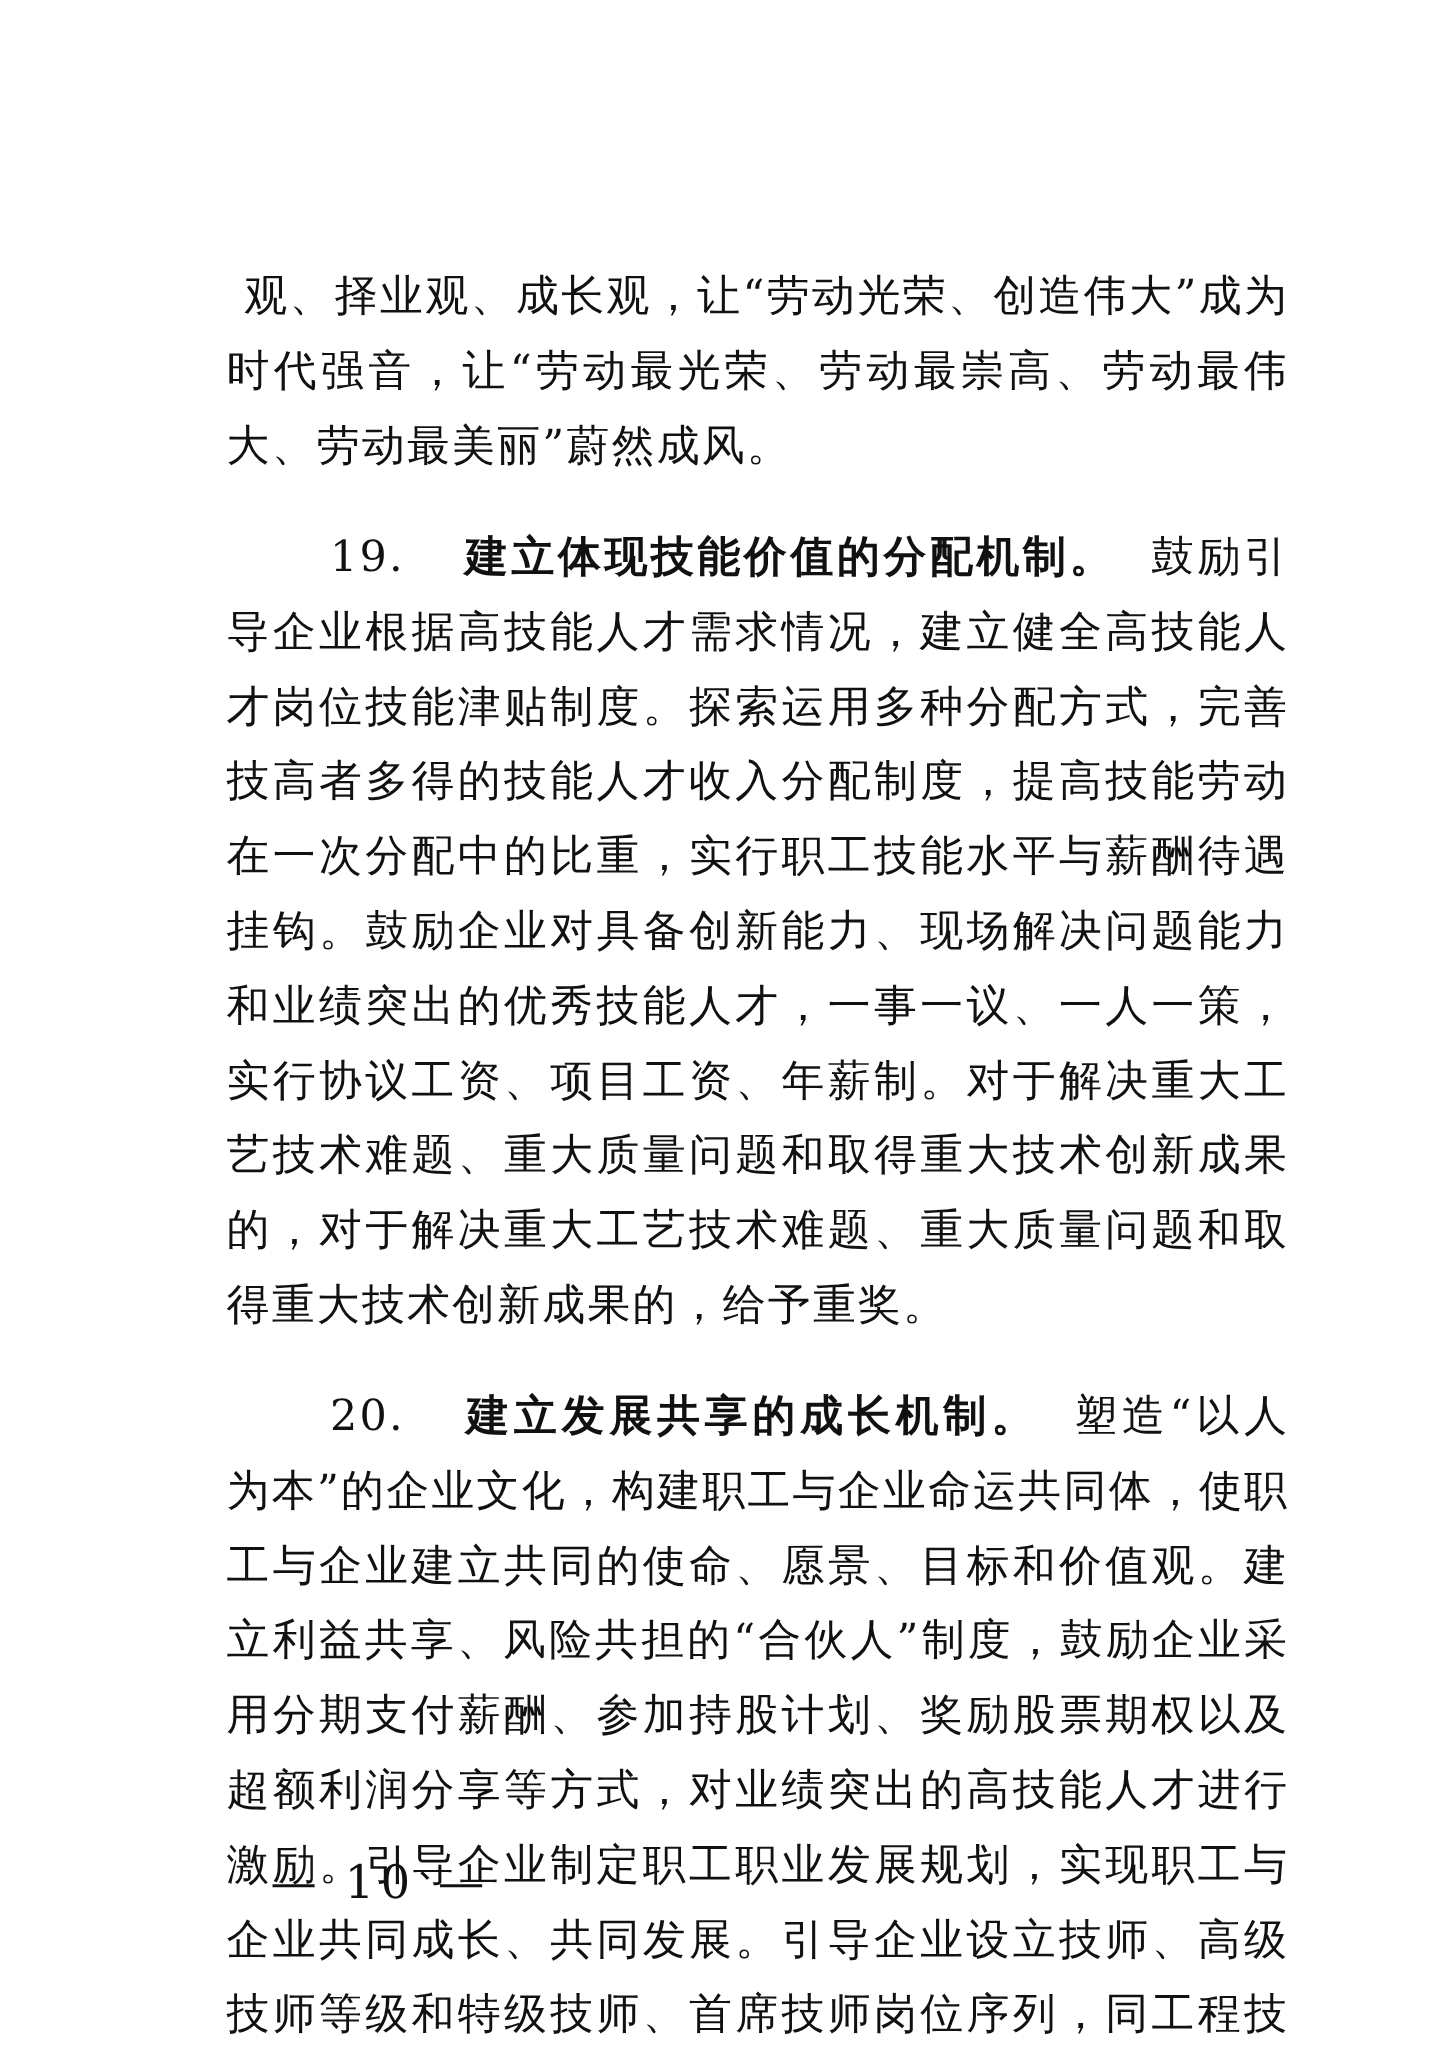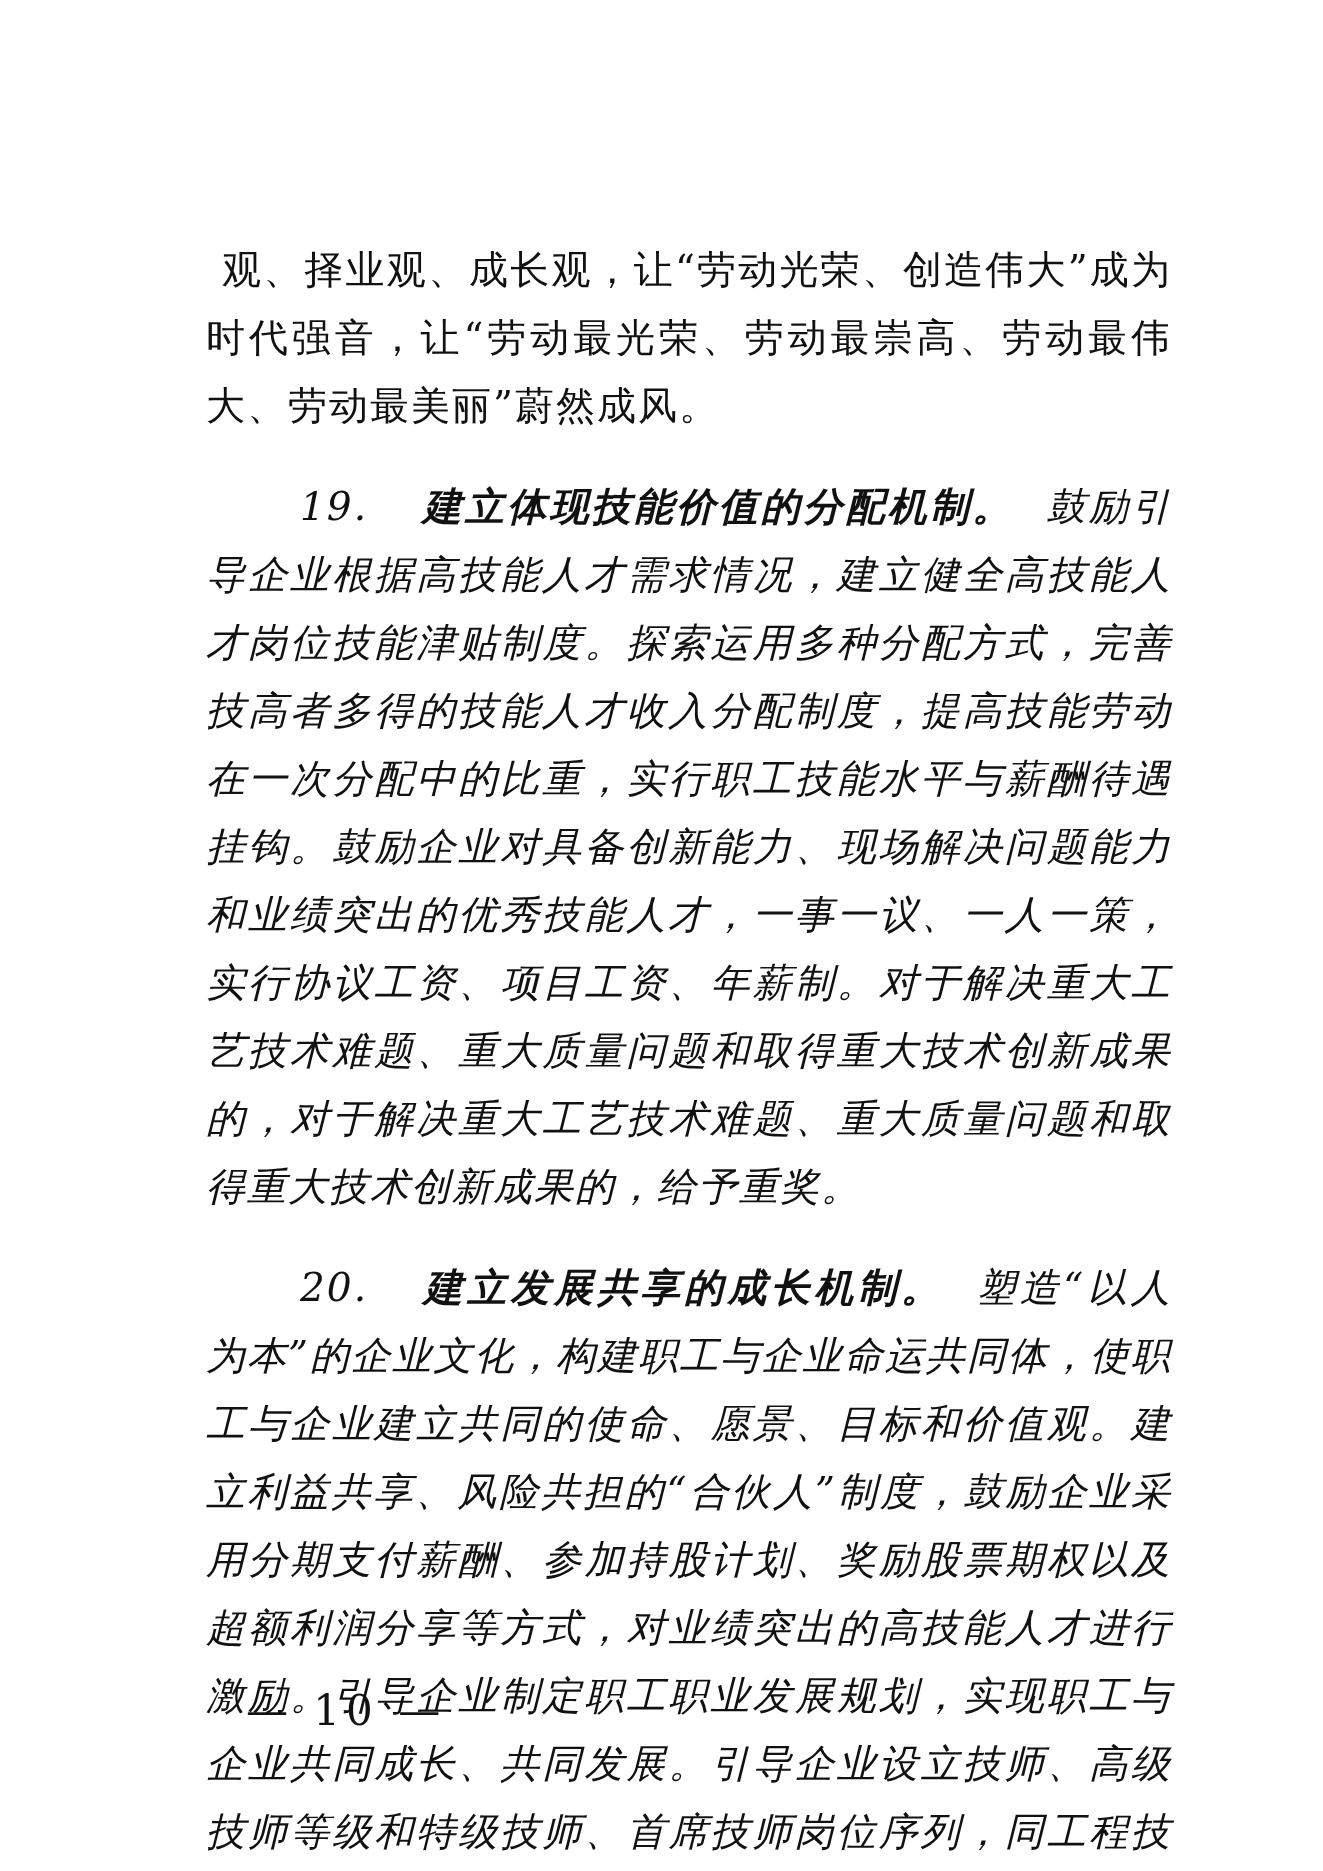--- a/index.html
+++ b/index.html
@@ -24,21 +24,20 @@
     line-height: 68px;
     text-align: justify;
     text-justify: inter-ideograph;
     letter-spacing: 2px;
   }
   .para {
     margin: 0;
   }
   .para.indented {
     text-indent: 2em;
-    font-style: italic;
   }
   .para-number {
     display: inline;
     margin-right: 0.55em;
   }
   .para-heading {
     font-weight: bold;
     display: inline;
   }
   .para-body {

